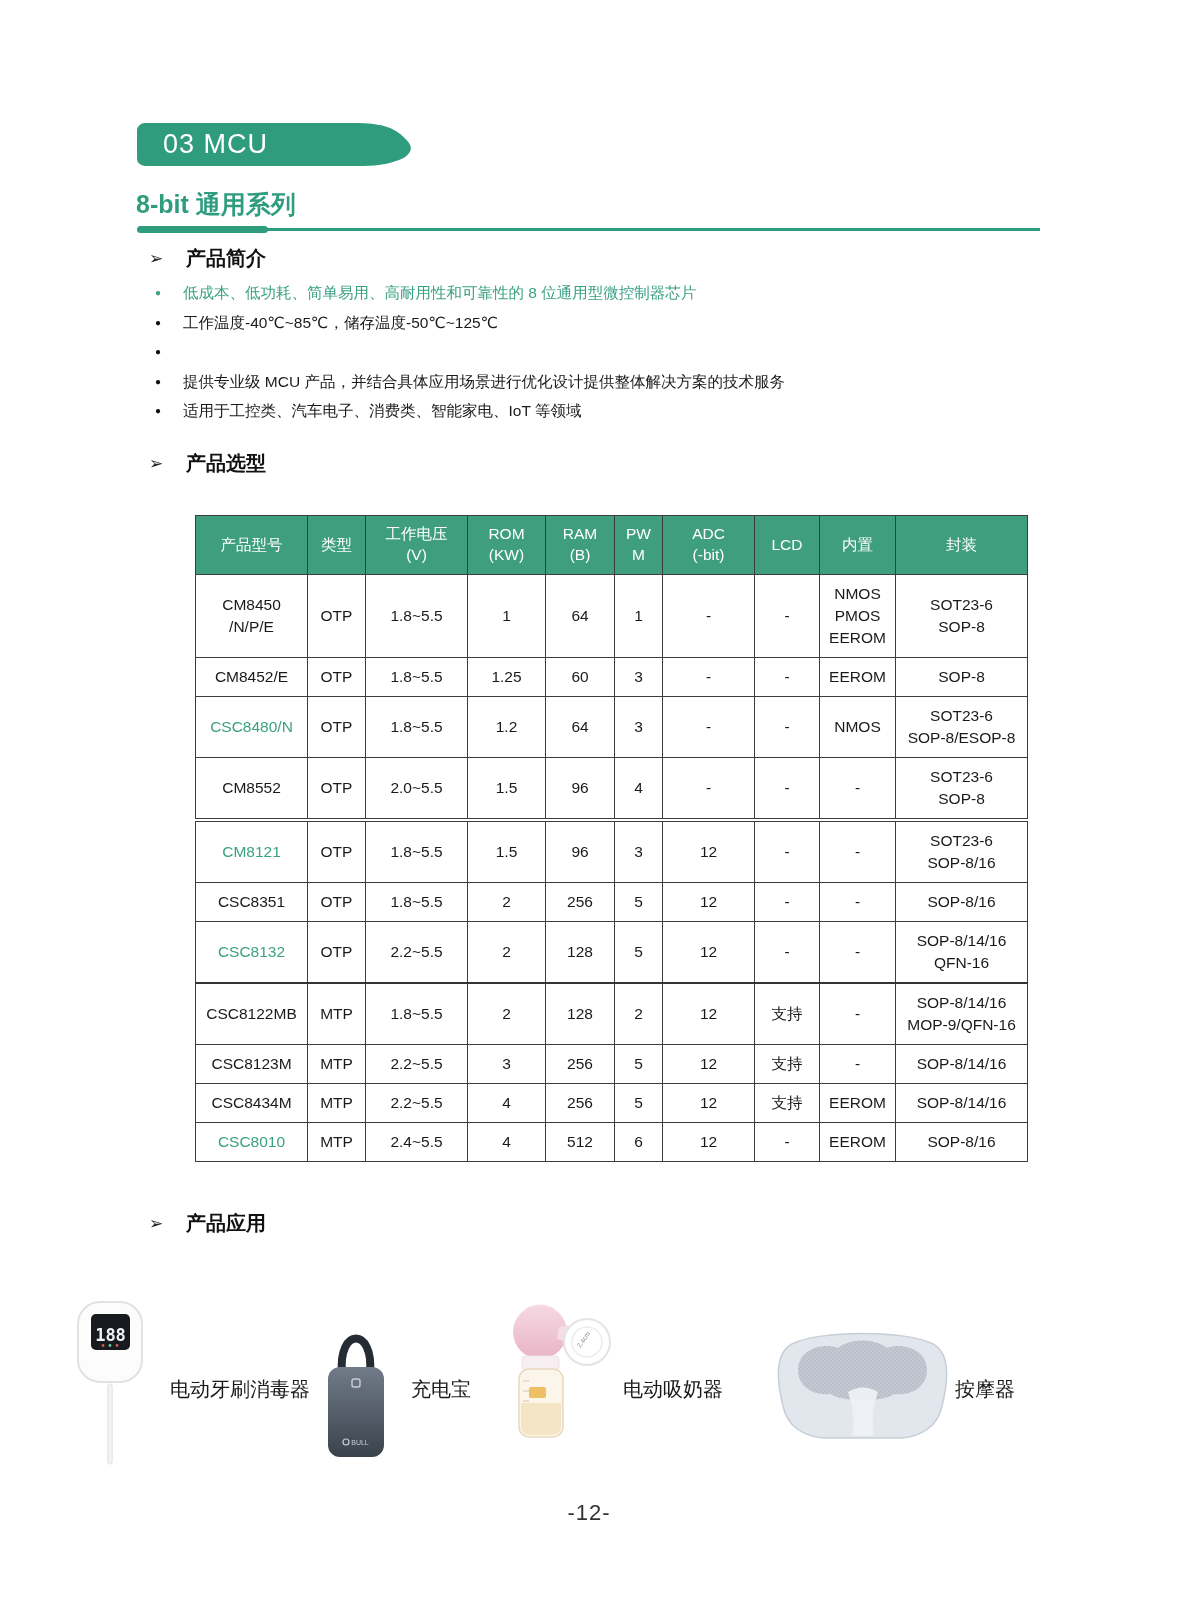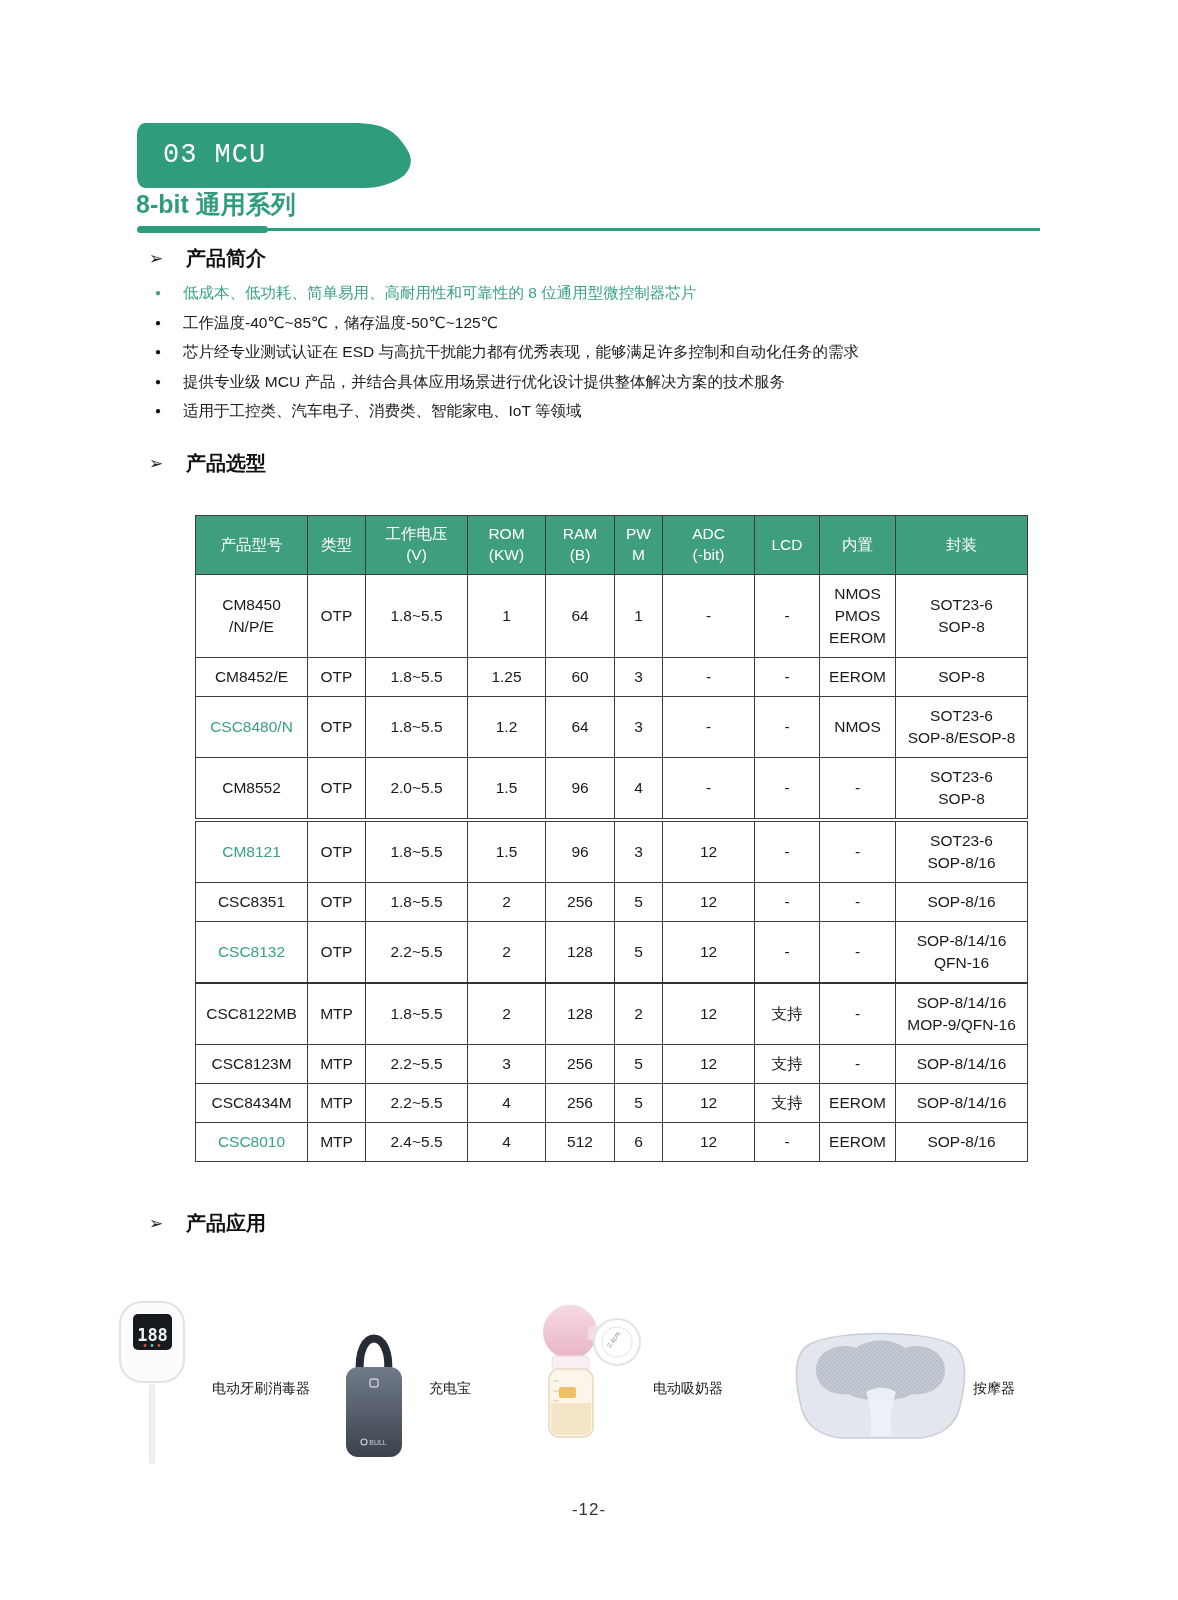--- a/index.html
+++ b/index.html
@@ -1,20 +1,20 @@
 <!DOCTYPE html>
 <html><head>
 <meta charset="utf-8">
 <style>
   html,body{margin:0;padding:0;background:#ffffff;}
   body{width:1178px;height:1600px;position:relative;font-family:"Liberation Sans","DejaVu Sans",sans-serif;color:#1a1a1a;overflow:hidden;}
   .abs{position:absolute;}
 
   
-  .badge{left:137px;top:123px;width:278px;height:65px;font-family:Liberation Mono, monospace;}
+  .badge{left:137px;top:123px;width:278px;height:43px;}
   .badge svg{position:absolute;inset:0;width:100%;height:100%;}
   .badge .label{position:absolute;left:26px;top:50%;transform:translateY(-52%);color:#ffffff;font-size:27px;letter-spacing:1px;}
 
   .page-title{left:136px;top:188px;font-size:25px;font-weight:bold;color:#2f9c7d;text-align:right;}
   .rule{left:137px;top:226px;width:903px;height:7px;}
   .rule .thick{position:absolute;left:0;top:0;width:131px;height:7px;background:#2f9c7d;border-radius:4px;}
   .rule .thin{position:absolute;left:125px;top:2px;width:778px;height:2.5px;background:#2f9c7d;}
 
   
   .sec-head{display:flex;align-items:center;font-size:20px;font-weight:bold;color:#111;}
@@ -36,27 +36,27 @@
   table.sel td{font-size:15.5px;color:#1a1a1a;padding:8px 2px;line-height:1.42;}
   table.sel .ln{display:block;}
   table.sel span:empty{display:none;}
   table.sel td.green{color:#3ba183;}
   tr.div-double td{border-bottom:4px double #3d3d3d;}
   tr.div-thick td{border-bottom:2.5px solid #333;}
 
   
   .product{position:absolute;display:flex;flex-direction:row;align-items:center;justify-content:flex-end;}
   .product .art{flex:0 0 auto;}
-  .product .plabel{margin-top:10px;font-size:14px;font-weight:500;color:#1a1a1a;white-space:nowrap;}
+  .product .plabel{margin-top:10px;font-size:20px;font-weight:500;color:#1a1a1a;white-space:nowrap;}
   .prod-1{left:150px;top:1278px;width:160px;height:212px;}
   .prod-2{left:331px;top:1278px;width:140px;height:212px;}
   .prod-3{left:557px;top:1278px;width:166px;height:212px;}
   .prod-4{left:830px;top:1278px;width:185px;height:212px;}
 
-  .pageno{left:0;top:1500px;width:1178px;text-align:center;font-size:17px;color:#333;letter-spacing:1px;}
+  .pageno{left:0;top:1500px;width:1178px;text-align:center;font-size:22px;color:#333;letter-spacing:1px;}
 </style>
 </head>
 <body>
 
 <div class="abs badge">
   <svg viewBox="0 0 278 47" preserveAspectRatio="none">
     <path d="M8,0 H216 C248,0 259,6 270,19 C276,26 275,32 267,38 C256,44 242,47 227,47 H8 A8,8 0 0 1 0,39 V8 A8,8 0 0 1 8,0 Z" fill="#2f9c7d"></path>
   </svg>
   <span class="label">03 MCU</span>
 </div>
@@ -77,21 +77,20 @@
   <li class="green">
       <span class="dot">●</span>
       <span>低成本、低功耗、简单易用、高耐用性和可靠性的 8 位通用型微控制器芯片</span>
     </li>
   <li>
       <span class="dot">●</span>
       <span>工作温度-40℃~85℃，储存温度-50℃~125℃</span>
     </li>
   <li>
       <span class="dot">●</span>
-      <span>芯片经专业测试认证在 ESD 与高抗干扰能力都有优秀表现，能够满足许多控制和自动化任务的需求</span>
     </li>
   <li>
       <span class="dot">●</span>
       <span>提供专业级 MCU 产品，并结合具体应用场景进行优化设计提供整体解决方案的技术服务</span>
     </li>
   <li>
       <span class="dot">●</span>
       <span>适用于工控类、汽车电子、消费类、智能家电、IoT 等领域</span>
     </li>
 </ul>

